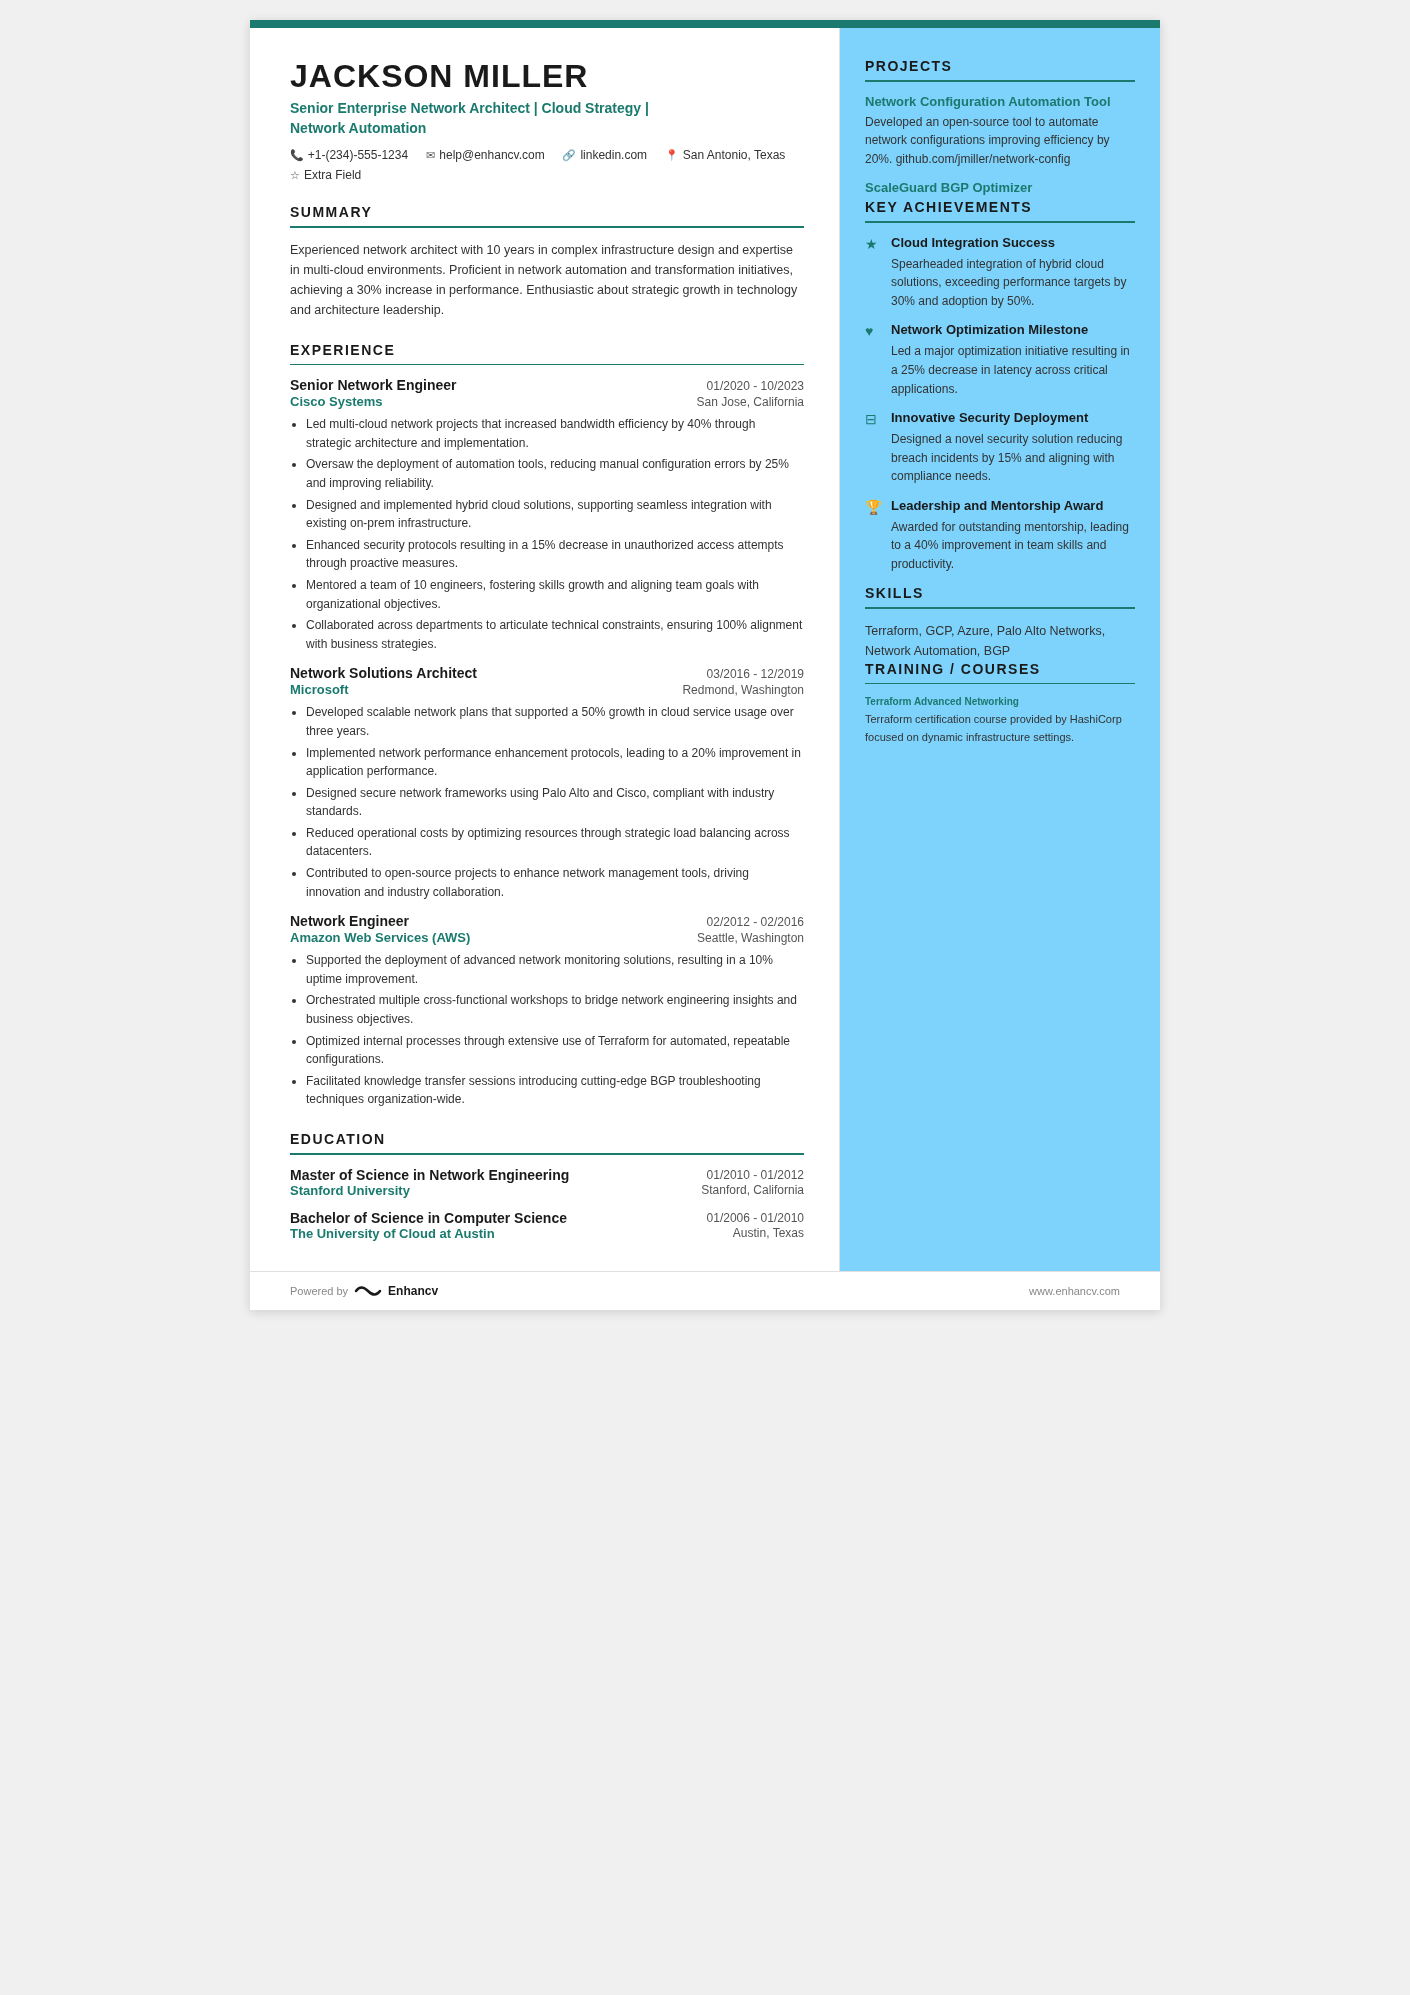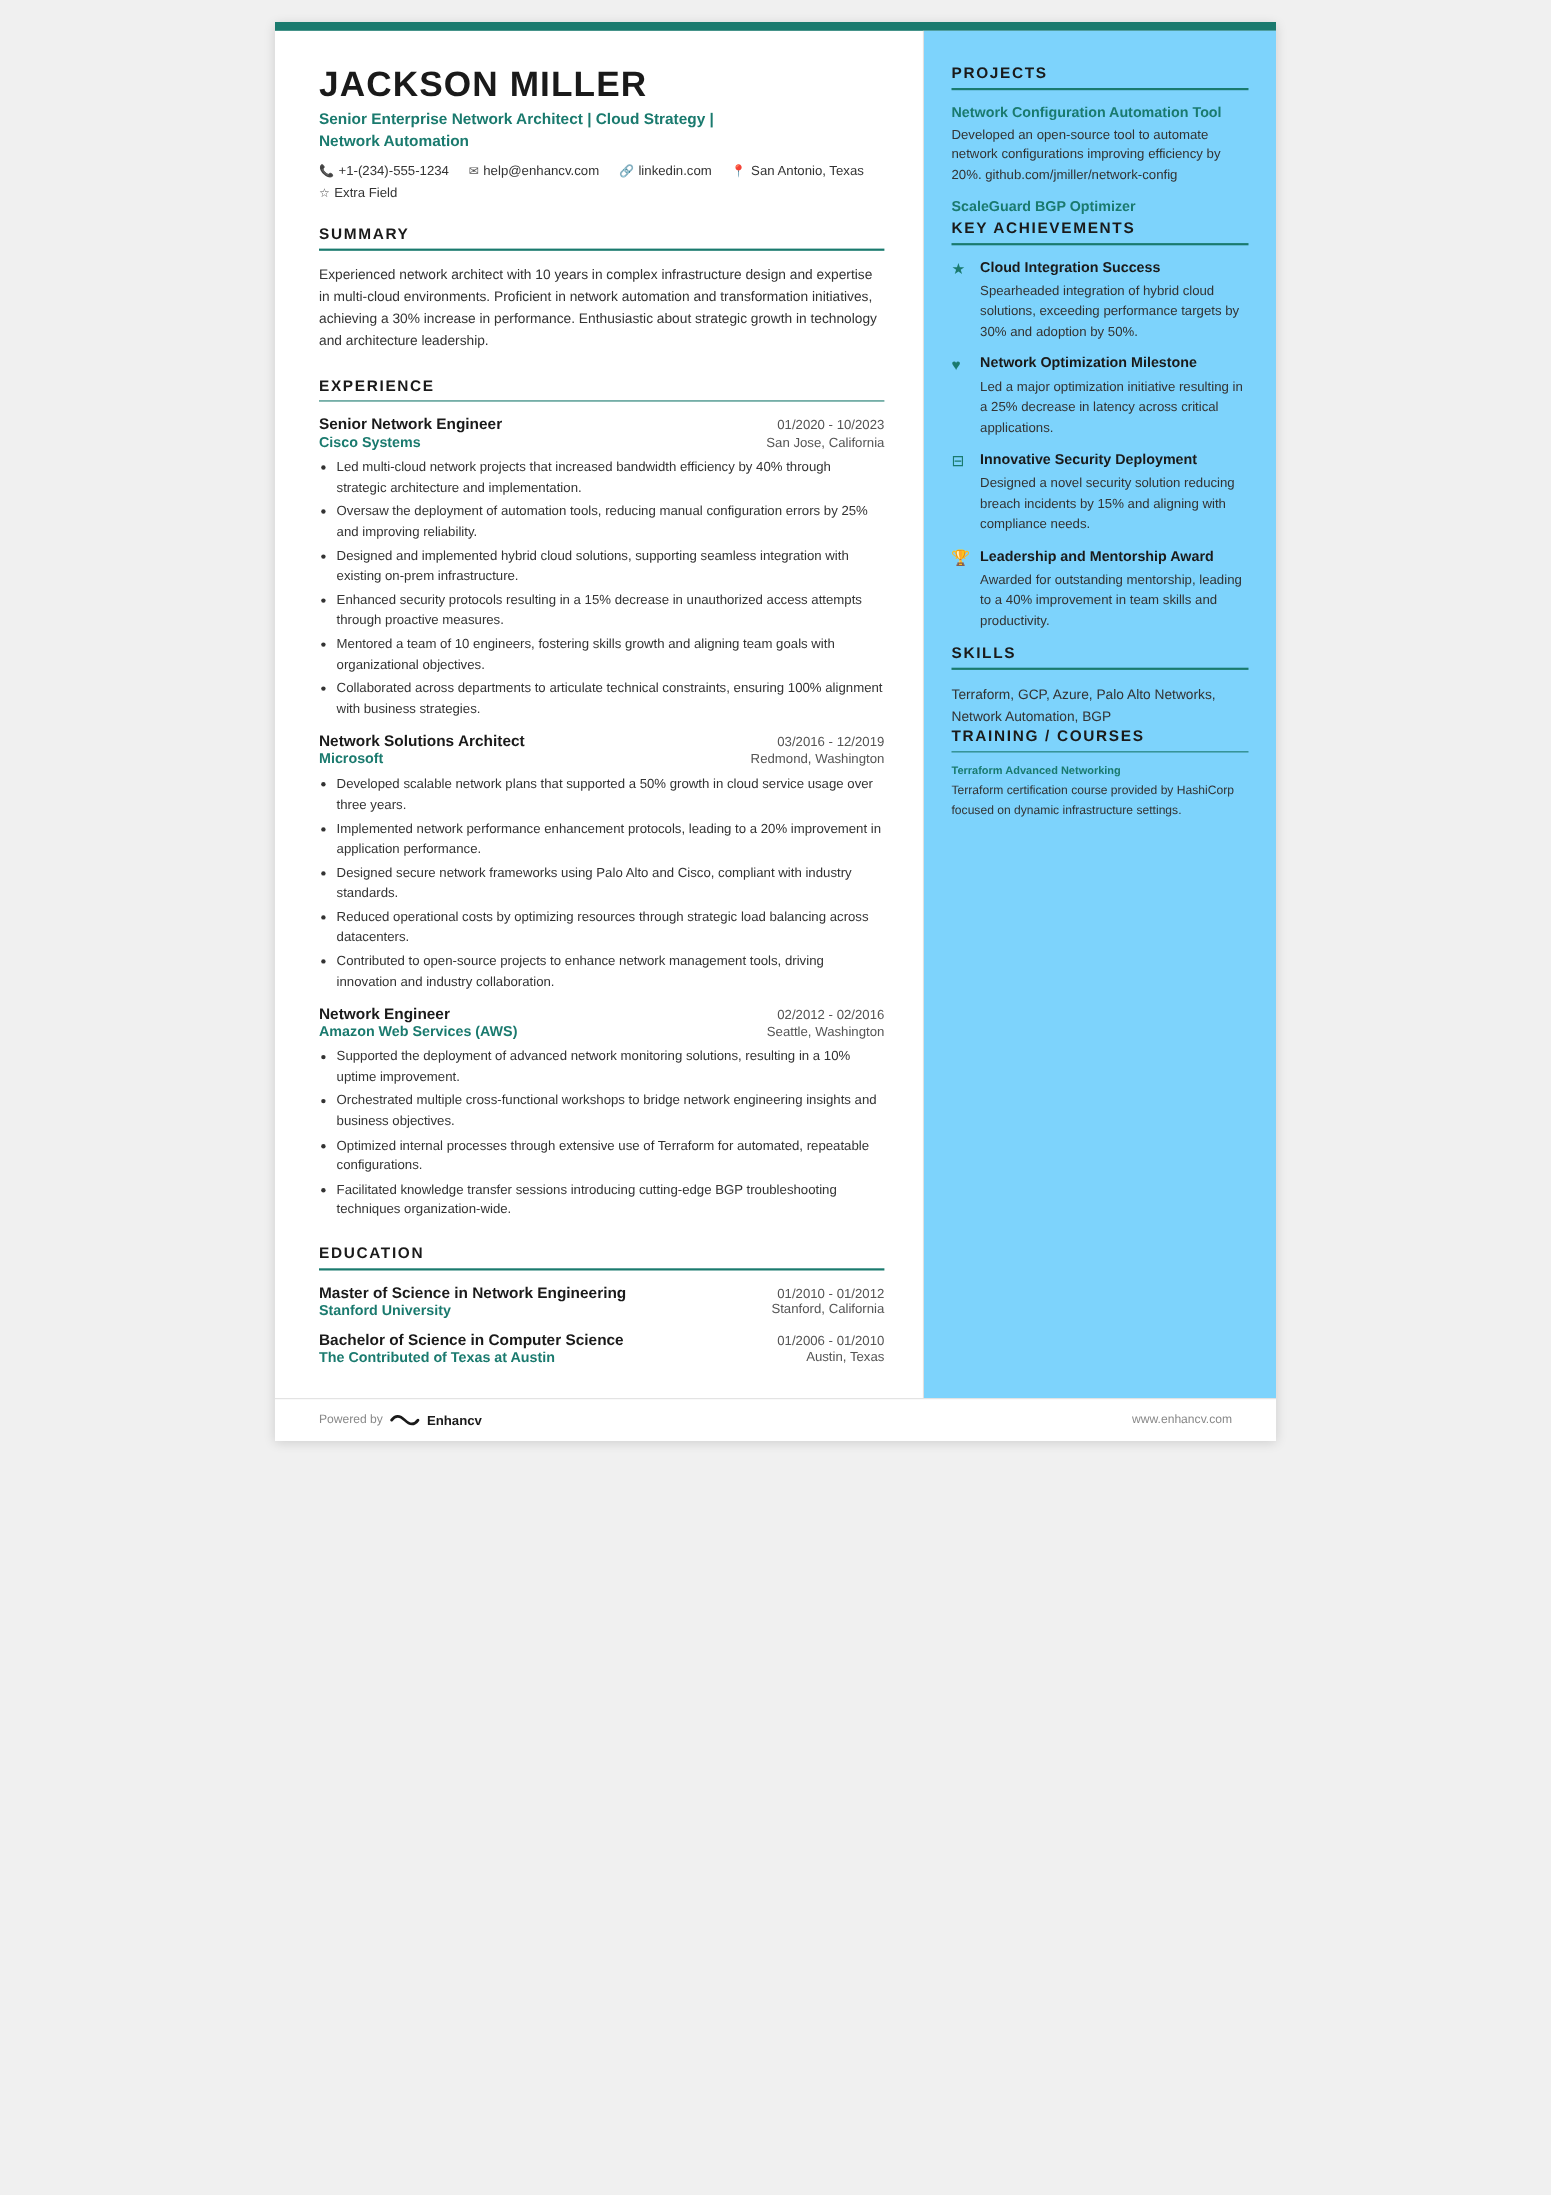--- a/index.html
+++ b/index.html
@@ -131,21 +131,21 @@
     .exp-bullets li {
       font-size: 12px;
       color: #333;
       line-height: 1.55;
       margin-bottom: 3px;
     }
     
     .edu-header {
       display: flex;
       justify-content: space-between;
-      align-items: flex-end;
+      align-items: center;
       margin-top: 12px;
     }
     .edu-degree {
       font-size: 14px;
       font-weight: 700;
       color: #1a1a1a;
     }
     .edu-date {
       font-size: 12px;
       color: #555;
@@ -375,21 +375,21 @@
             <span class="edu-location">Stanford, California</span>
           </div>
         </div>
 
         <div style="margin-top:12px;">
           <div class="edu-header">
             <span class="edu-degree">Bachelor of Science in Computer Science</span>
             <span class="edu-date">01/2006 - 01/2010</span>
           </div>
           <div class="edu-uni-row">
-            <span class="edu-uni">The Contributed of Texas at Austin</span>
+            <span class="edu-uni">The University of Cloud at Austin</span>
             <span class="edu-location">Austin, Texas</span>
           </div>
         </div>
       </div>
     </div>
 
     <div class="right-col">
 
       <div>
         <div class="right-section-title">PROJECTS</div>

